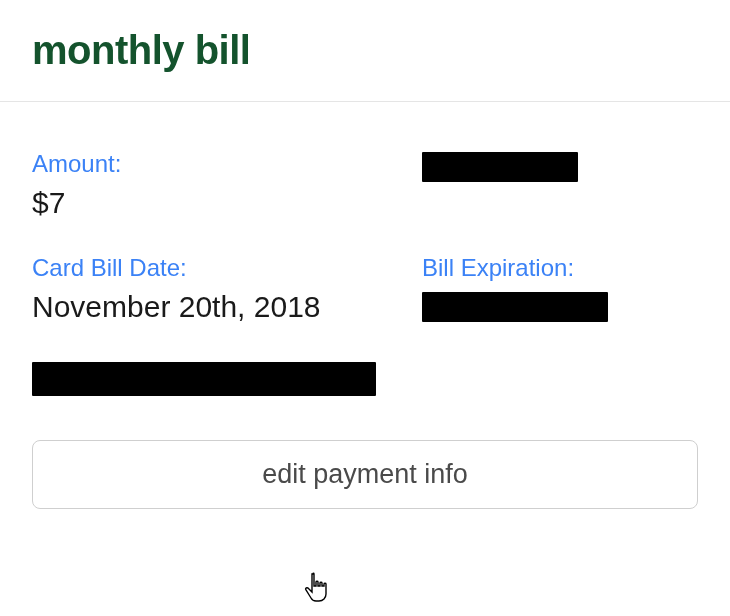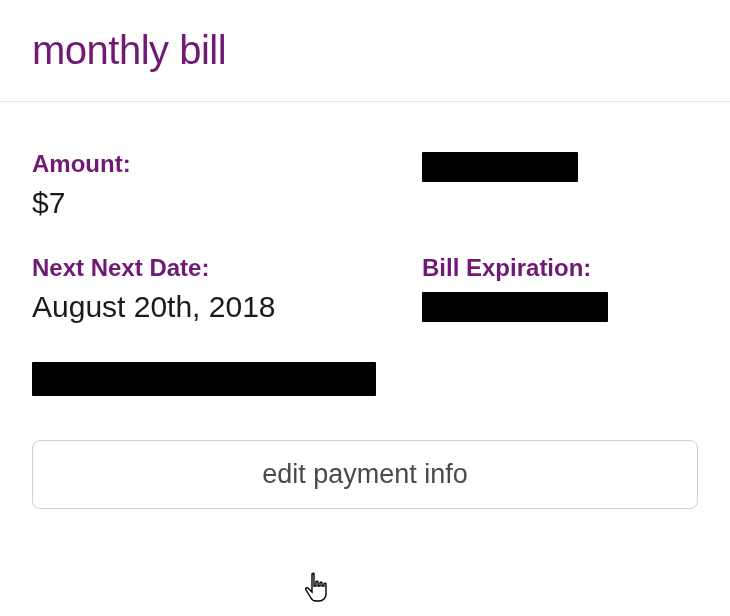--- a/index.html
+++ b/index.html
@@ -12,22 +12,22 @@
       background: #ffffff;
       width: 730px;
       height: 616px;
       padding: 0;
     }
     .container {
       padding: 28px 32px 0 32px;
     }
     .page-title {
       font-size: 40px;
-      font-weight: 400;
-      color: #701a75;
+      font-weight: 700;
+      color: #14532d;
       margin-bottom: 28px;
       letter-spacing: -0.5px;
     }
     .divider {
       width: 100%;
       height: 1px;
       background: #e5e5e5;
       margin-left: -32px;
       margin-right: -32px;
       width: calc(100% + 64px);
@@ -43,23 +43,23 @@
       flex: 0 0 auto;
     }
     .col-left {
       width: 390px;
     }
     .col-right {
       flex: 1;
     }
     .field-label {
       font-size: 24px;
-      color: #701a75;
+      color: #3b82f6;
       margin-bottom: 8px;
-      font-weight: 700;
+      font-weight: 400;
     }
     .field-value {
       font-size: 30px;
       color: #1a1a1a;
       font-weight: 400;
     }
     .redacted {
       display: inline-block;
       background: #000000;
       height: 30px;
@@ -117,22 +117,22 @@
         <div class="field-label">Amount:</div>
         <div class="field-value">$7</div>
       </div>
       <div class="col col-right">
         <div class="redacted redacted-card-ending"></div>
       </div>
     </div>
 
     <div class="row">
       <div class="col col-left">
-        <div class="field-label">Next Next Date:</div>
-        <div class="field-value">August 20th, 2018</div>
+        <div class="field-label">Card Bill Date:</div>
+        <div class="field-value">November 20th, 2018</div>
       </div>
       <div class="col col-right">
         <div class="field-label">Bill Expiration:</div>
         <div class="redacted redacted-card-exp"></div>
       </div>
     </div>
 
     <div class="row">
       <div class="col">
         <div class="redacted redacted-email"></div>

